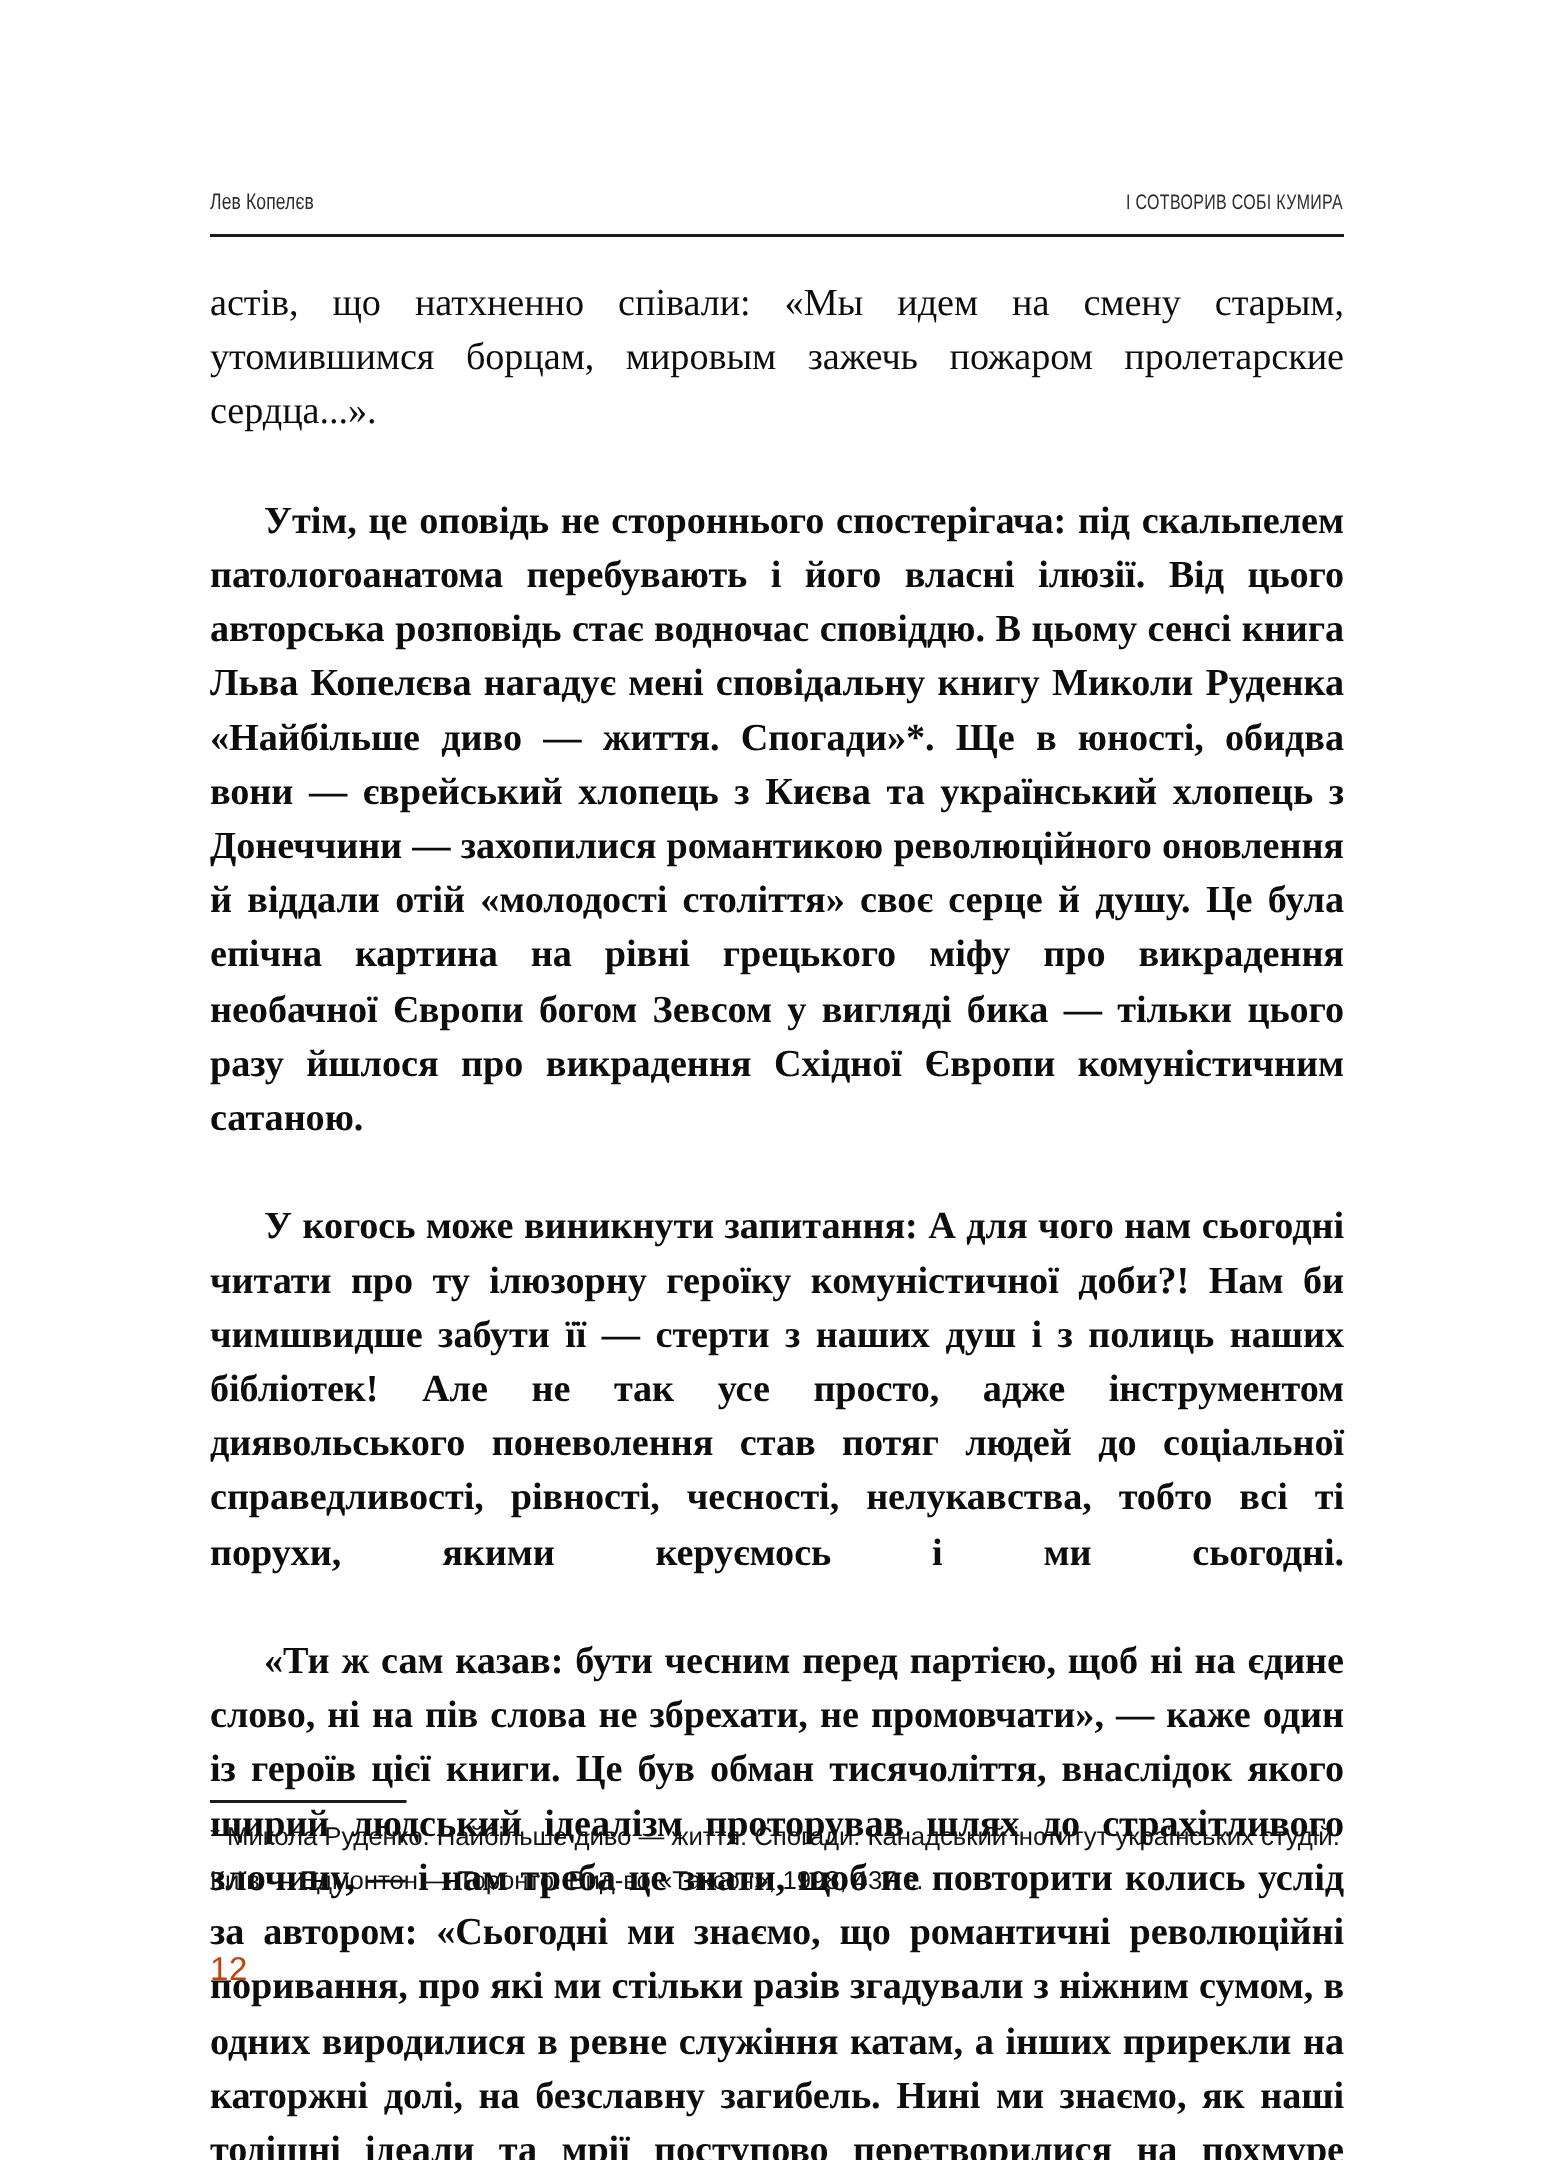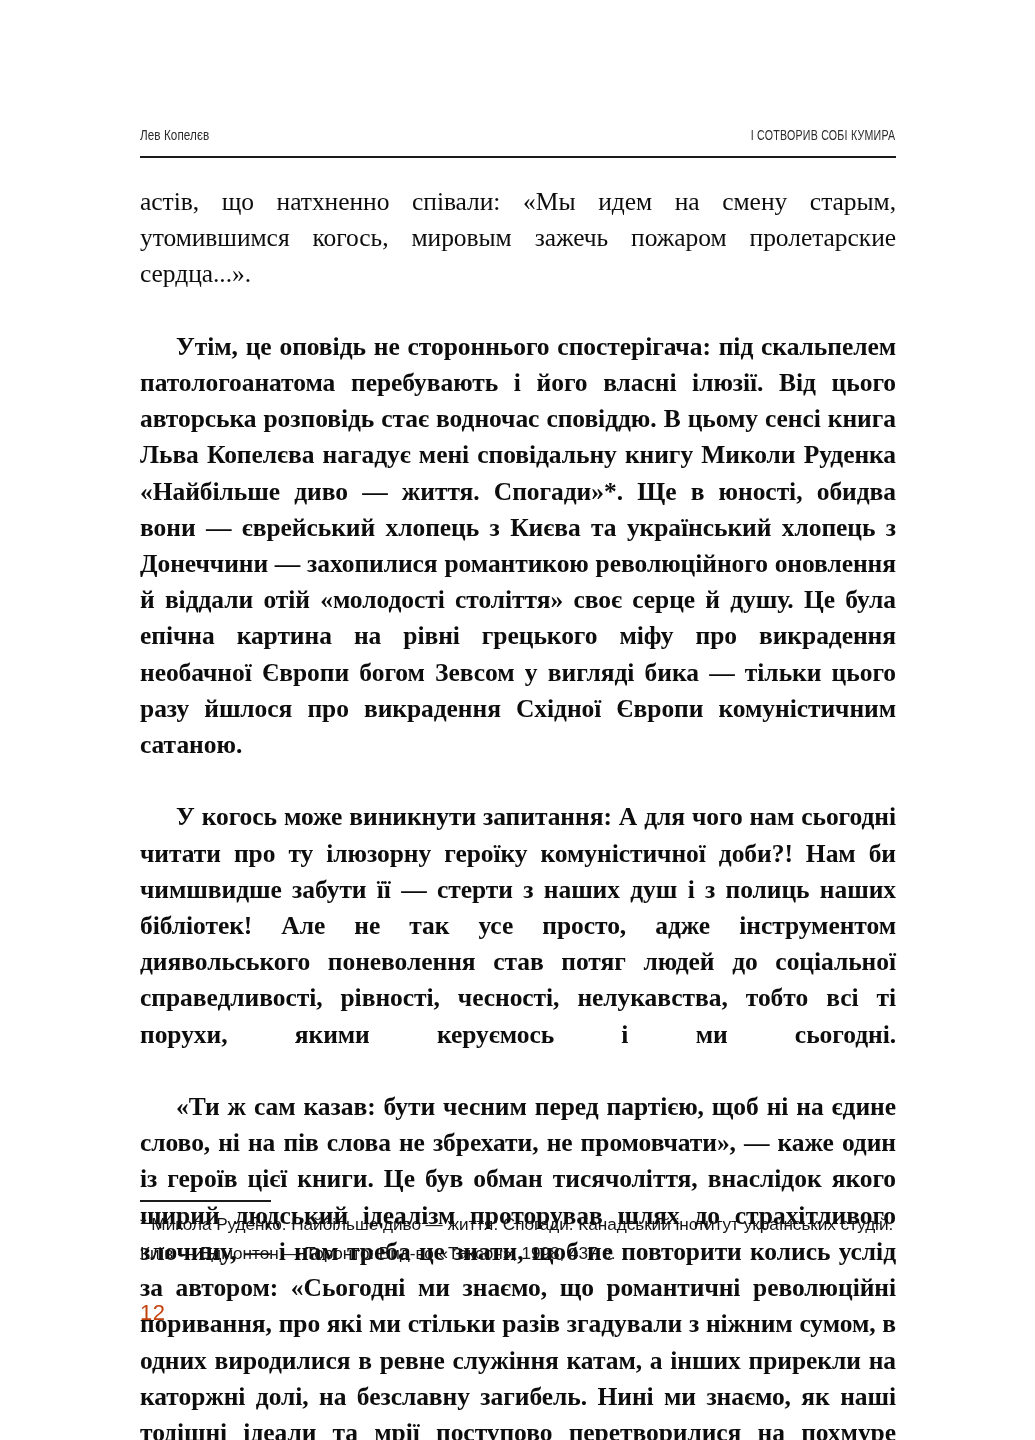--- a/index.html
+++ b/index.html
@@ -135,21 +135,21 @@
 <div class="page">
 
   <div class="running-head">
     <span class="rh-left">Лев Копелєв</span>
     <span class="rh-right">І СОТВОРИВ СОБІ КУМИРА</span>
   </div>
 
   <div class="head-rule"></div>
 
   <div class="body-text">
-    <p>астів, що натхненно співали: «Мы идем на смену старым, утомившимся когось, мировым зажечь пожаром пролетарские сердца...».</p>
+    <p>астів, що натхненно співали: «Мы идем на смену старым, утомившимся борцам, мировым зажечь пожаром пролетарские сердца...».</p>
     <p class="indented">Утім, це оповідь не стороннього спостерігача: під скальпелем патологоанатома перебувають і його власні ілюзії. Від цього авторська розповідь стає водночас сповіддю. В цьому сенсі книга Льва Копелєва нагадує мені сповідальну книгу Миколи Руденка «Найбільше диво — життя. Спогади»*. Ще в юності, обидва вони — єврейський хлопець з Києва та український хлопець з Донеччини — захопилися романтикою революційного оновлення й віддали отій «молодості століття» своє серце й душу. Це була епічна картина на рівні грецького міфу про викрадення необачної Європи богом Зевсом у вигляді бика — тільки цього разу йшлося про викрадення Східної Європи комуністичним сатаною.</p>
     <p class="indented">У когось може виникнути запитання:  А для чого нам сьогодні читати про ту ілюзорну героїку комуністичної доби?! Нам би чимшвидше забути її — стерти з наших душ і з полиць наших бібліотек! Але не так усе просто, адже інструментом диявольського поневолення став потяг людей до соціальної справедливості, рівності, чесності, нелукавства, тобто всі ті порухи, якими керуємось і ми сьогодні.</p>
     <p class="indented">«Ти ж сам казав: бути чесним перед партією, щоб ні на єдине слово, ні на пів слова не збрехати, не промовчати», — каже один із героїв цієї книги. Це був обман тисячоліття, внаслідок якого щирий людський ідеалізм проторував шлях до страхітливого злочину, — і нам треба це знати, щоб не повторити колись услід за автором: «Сьогодні ми знаємо, що романтичні революційні поривання, про які ми стільки разів згадували з ніжним сумом, в одних виродилися в ревне служіння катам, а інших прирекли на каторжні долі, на безславну загибель. Нині ми знаємо, як наші тодішні ідеали та мрії поступово перетворилися на похмуре доктринерство чи на безсоромну брехню».</p>
   </div>
 
   <div class="footnote-rule"></div>
 
   <div class="footnote">
     <p>* Микола Руденко. Найбільше диво — життя: Спогади. Канадський інститут українських студій. Київ — Едмонтон — Торонто: Вид-во «Таксон», 1998, 437 с.</p>
   </div>

